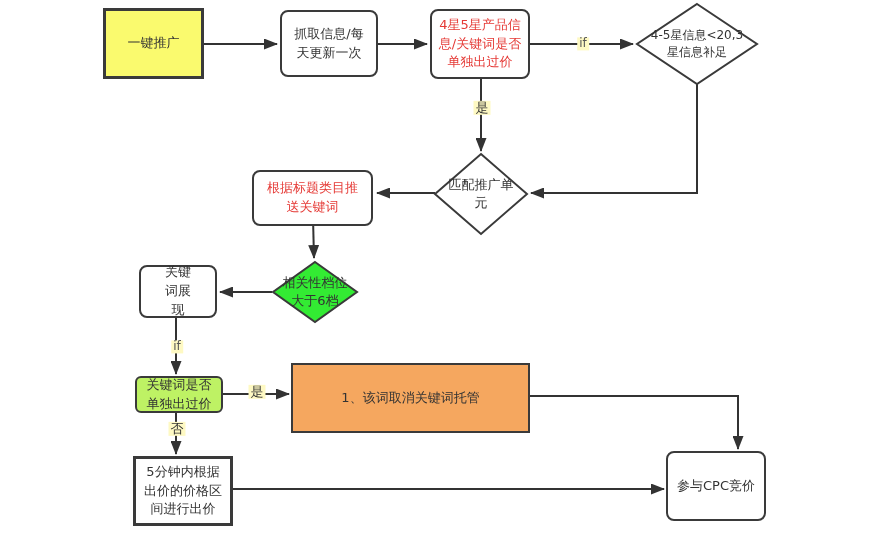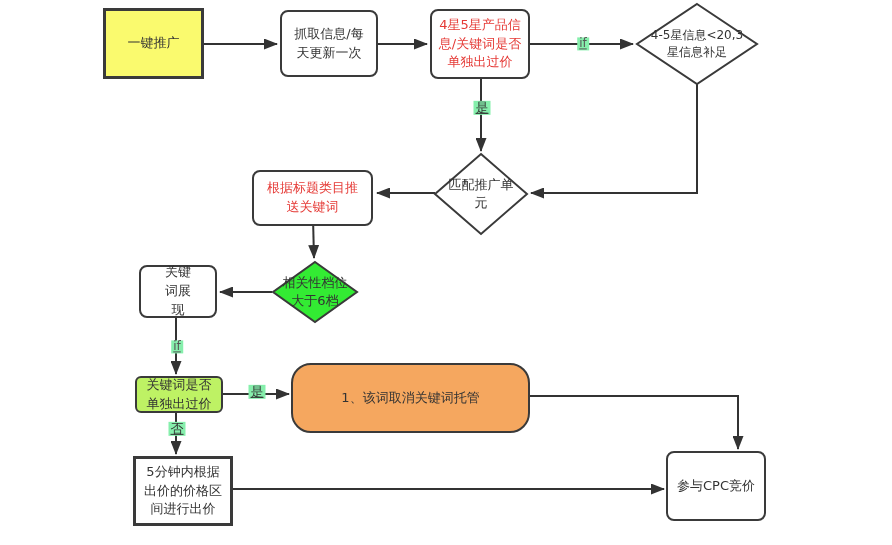--- a/index.html
+++ b/index.html
@@ -8,22 +8,22 @@
   .edges{position:absolute;left:0;top:0;width:892px;height:545px;}
   .edges polyline, .edges line{fill:none;stroke:#333333;stroke-width:2;}
   .edges polygon.diamond{stroke:#3a3a3a;stroke-width:2;fill:#ffffff;}
   .node{position:absolute;display:flex;align-items:center;justify-content:center;
         text-align:center;font-size:13px;line-height:1.45;color:#333;box-sizing:border-box;
         background:#fff;border:2px solid #3a3a3a;}
   .rounded{border-radius:8px;}
   .thick{border-width:3px;}
   .dlabel{position:absolute;text-align:center;font-size:13px;line-height:1.4;color:#333;
           transform:translate(-50%,-50%);pointer-events:none;}
-  .elabel{position:absolute;transform:translate(-50%,-50%);background:#86efac;
-          padding:0 2px;font-size:13px;color:#333;line-height:1.1;text-decoration:underline;}
+  .elabel{position:absolute;transform:translate(-50%,-50%);background:#fef9c3;
+          padding:0 2px;font-size:13px;color:#333;line-height:1.1;}
   .elabel.if{font-size:12px;color:#555;}
   .lines span{display:block;line-height:1.75;}
 </style>
 </head>
 <body>
 
 <div class="canvas">
 
   <svg class="edges" viewBox="0 0 892 545" xmlns="http://www.w3.org/2000/svg">
     <defs>
@@ -68,21 +68,21 @@
   </div>
 
   <div class="node rounded" style="left:139px;top:265px;width:78px;height:53px;padding:0 20px;">
     <span>关键词展现</span>
   </div>
 
   <div class="node rounded" style="left: 135px; top: 376px; width: 88px; height: 37px; padding: 0px 6px; border-radius: 6px; background-color: #bef264;">
     <span>关键词是否单独出过价</span>
   </div>
 
-  <div class="node lines" style="left: 291px; top: 363px; width: 239px; height: 70px; background-color: rgb(245, 167, 95); border-radius: 20px;">
+  <div class="node lines" style="left: 291px; top: 363px; width: 239px; height: 70px; background-color: rgb(245, 167, 95);">
     <div>
       <span>1、该词取消关键词托管</span>
     </div>
   </div>
 
   <div class="node thick" style="left:133px;top:456px;width:100px;height:70px;padding:0 8px;">
     <span>5分钟内根据出价的价格区间进行出价</span>
   </div>
 
   <div class="node rounded" style="left:666px;top:451px;width:100px;height:70px;padding:0 8px;">

